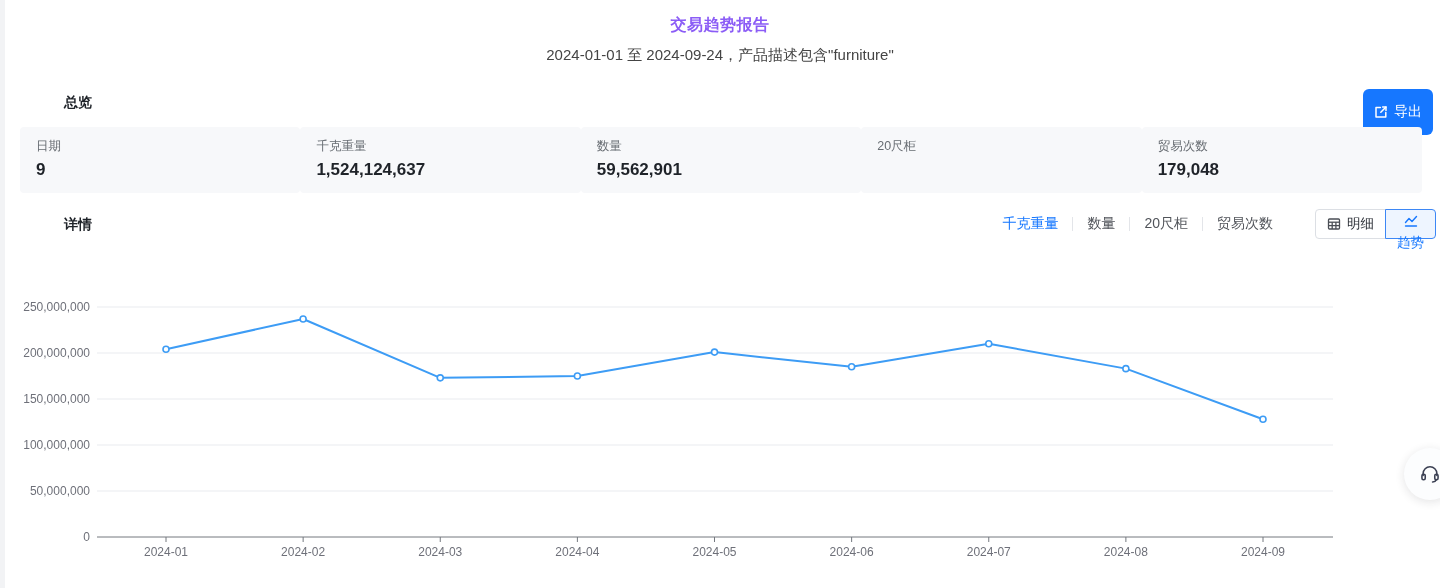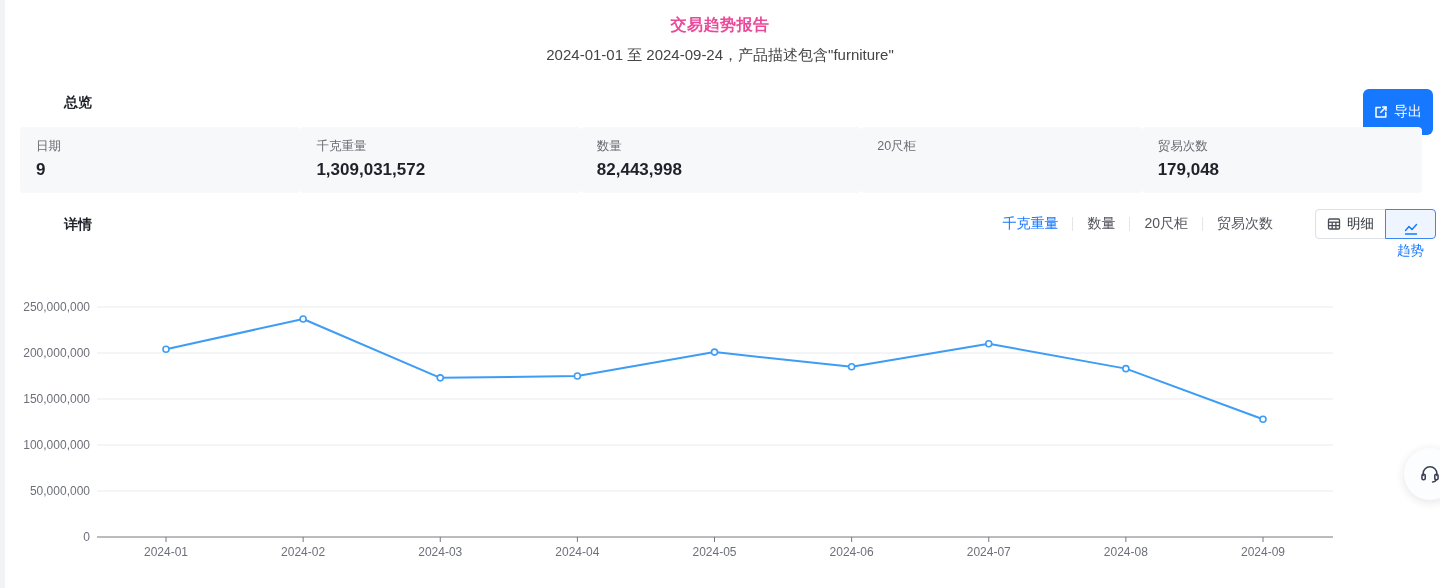--- a/index.html
+++ b/index.html
@@ -2,21 +2,21 @@
 <html><head>
 <meta charset="utf-8">
 <style>
   * { margin:0; padding:0; box-sizing:border-box; }
   html,body { background:#fff; }
   body { font-family:"Liberation Sans","DejaVu Sans",sans-serif; }
   .page { position:relative; width:1440px; height:588px; background:#fff; overflow:hidden; }
   .left-strip { position:absolute; left:0; top:0; width:5px; height:588px; background:#f2f3f5; }
 
   .page-title { position:absolute; left:0; top:15px; width:100%; text-align:center;
-    font-size:16px; font-weight:700; color:#ec4899; letter-spacing:.5px; }
+    font-size:16px; font-weight:700; color:#8b5cf6; letter-spacing:.5px; }
   .page-subtitle { position:absolute; left:0; top:46px; width:100%; text-align:center;
     font-size:15px; color:#444; }
 
   .section-heading { position:absolute; font-size:14px; font-weight:700; color:#1f2329;margin-left:44px; }
   .overview-heading { left:20px; top:94px; }
   .details-heading { left:20px; top:216px; }
 
   .export-btn { position:absolute; left:1363px; top:89px; height:46px; padding:0 11px;
     display:flex; align-items:center; gap:6px; background:#1677ff; color:#fff;
     border:none; border-radius:6px; font-size:14px; cursor:pointer;
@@ -27,21 +27,21 @@
   .stat-card { flex:1 1 0; height:66px; background:#f7f8fa; border-radius:4px; padding:11px 16px; }
   .stat-card .label { font-size:12.5px; color:#676c72; }
   .stat-card .value { margin-top:5px; font-size:17px; font-weight:700; color:#1f2329; }
 
   .controls { position:absolute; top:209px; right:4px; display:flex; align-items:center; }
   .metric-tabs { display:flex; align-items:center; }
   .metric-tab { font-size:14px; color:#51545a; padding:0 14px; cursor:pointer; white-space:nowrap; }
   .metric-tab.active { color:#1677ff; }
   .tab-divider { width:1px; height:14px; background:#e3e5e9; }
   .view-toggle { display:flex; margin-left:28px; }
-  .toggle-btn { height:30px; padding:12px 11px; display:flex; align-items:center; gap:6px;
+  .toggle-btn { height:30px; padding:4px 11px; display:flex; align-items:center; gap:6px;
     font-size:13.5px; background:#fff; border:1px solid #dcdfe4; color:#2b2f36;
     cursor:pointer; font-family:inherit; }
   .toggle-btn:first-child { border-radius:4px 0 0 4px; }
   .toggle-btn:last-child { border-radius:0 4px 4px 0; margin-left:-1px; }
   .toggle-btn.active { background:#eef5ff; border-color:#3d87f5; color:#1677ff; position:relative; z-index:1;flex-direction:column; }
   .toggle-btn svg { display:block; }
 
   .chart-wrap { position:absolute; left:0; top:278px; width:1440px; height:300px; }
   .chart-wrap svg { display:block; }
 
@@ -69,25 +69,25 @@
     <span>导出</span>
   </button>
 
   <div class="cards">
       <div class="stat-card">
         <div class="label">日期</div>
         <div class="value">9</div>
       </div>
       <div class="stat-card">
         <div class="label">千克重量</div>
-        <div class="value">1,309,031,572</div>
+        <div class="value">1,524,124,637</div>
       </div>
       <div class="stat-card">
         <div class="label">数量</div>
-        <div class="value">82,443,998</div>
+        <div class="value">59,562,901</div>
       </div>
       <div class="stat-card">
         <div class="label">20尺柜</div>
       </div>
       <div class="stat-card">
         <div class="label">贸易次数</div>
         <div class="value">179,048</div>
       </div>
     </div>
 

